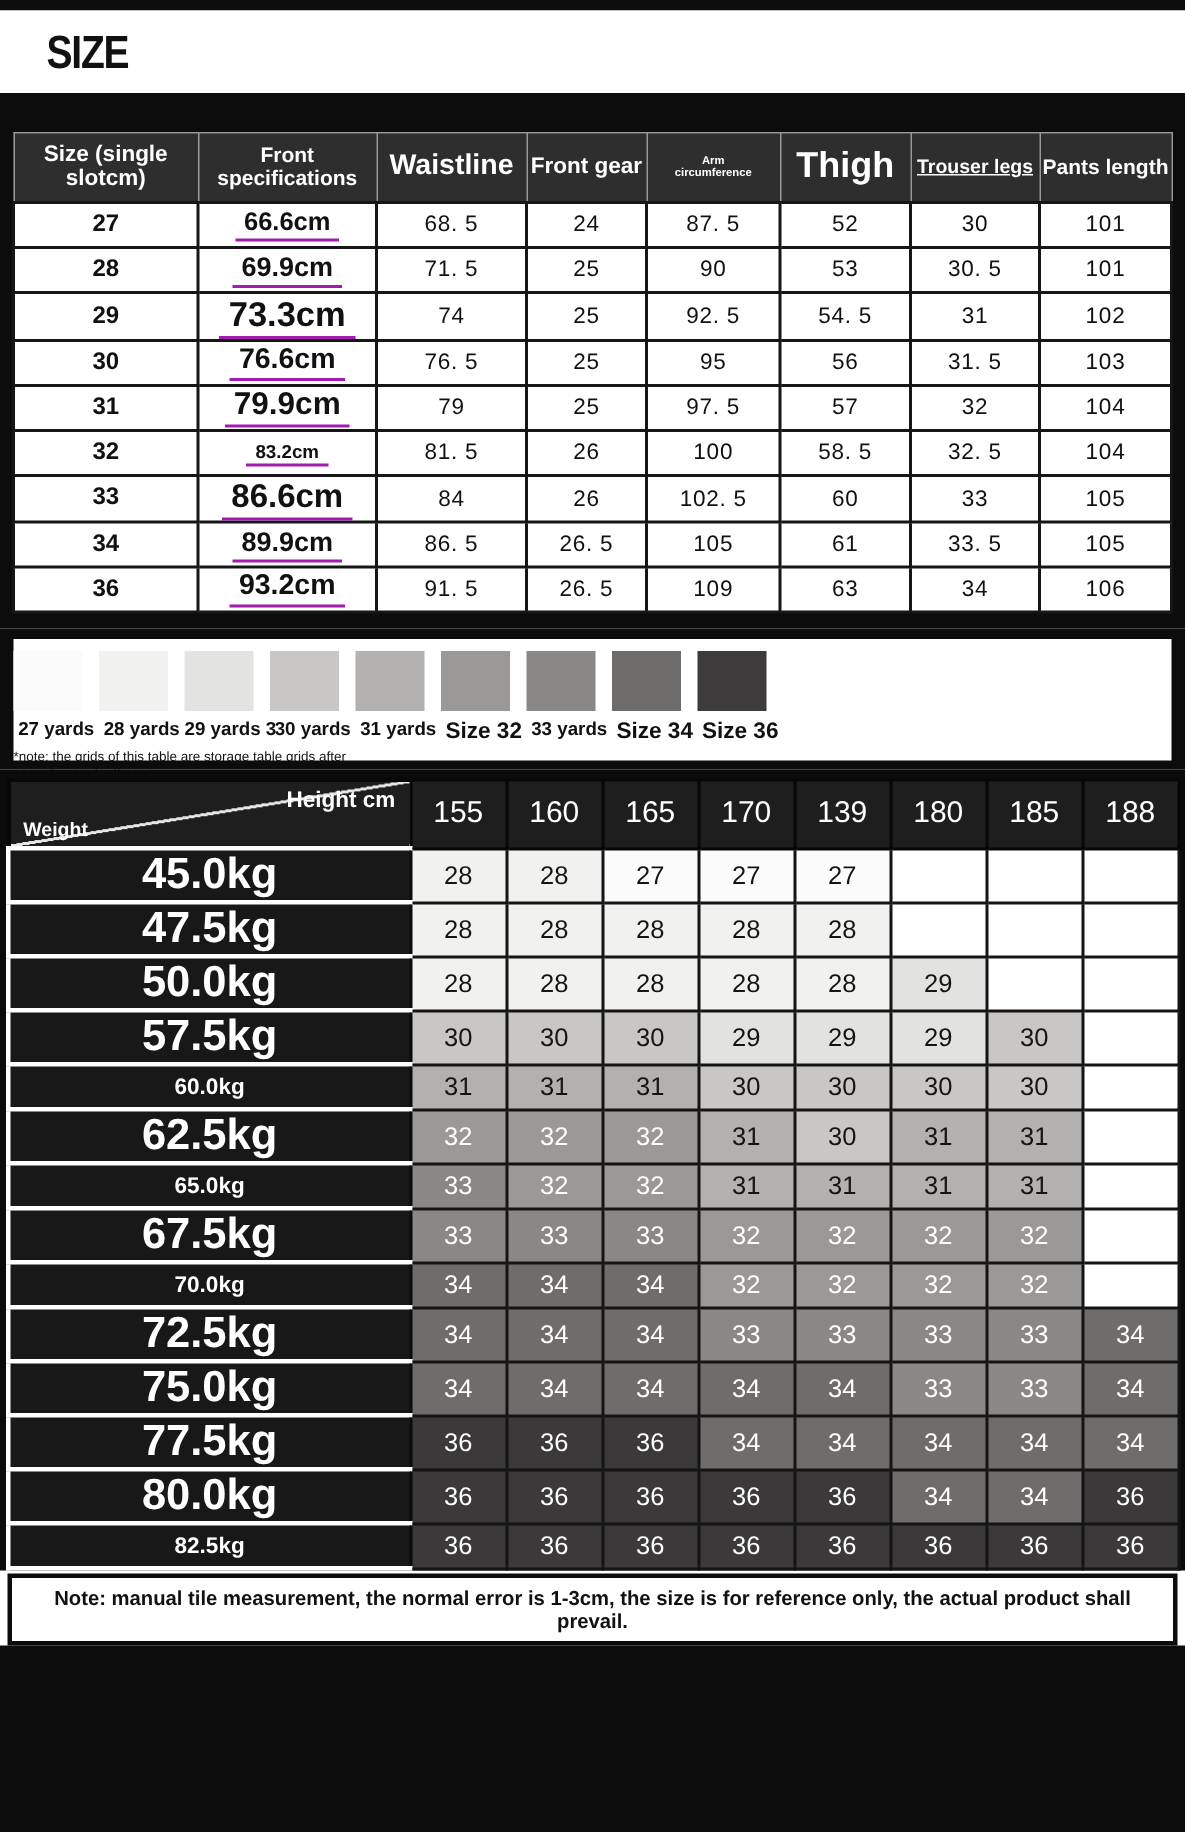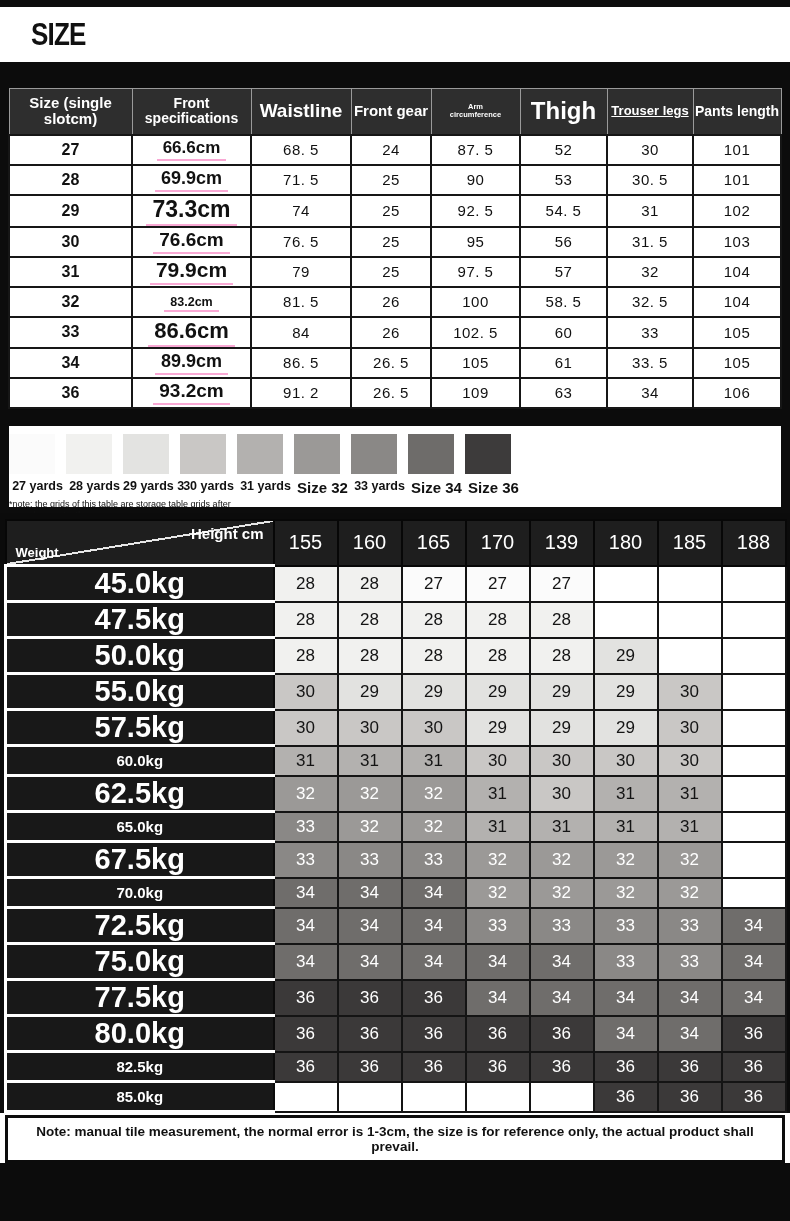--- a/index.html
+++ b/index.html
@@ -23,21 +23,21 @@
   th.h-waistline { font-size:19px; }
   th.h-front { font-size:15px; }
   th.h-arm { font-size:7.5px; }
   th.h-arm .wrapbox { display:inline-block; max-width:52px; }
   th.h-thigh { font-size:24px; }
   th.h-trouser { font-size:13px;text-decoration:underline; }
   th.h-pants { font-size:14px;margin-top:44px; }
   table.spec td { border:2px solid #161616; background:#fff; height:30px; text-align:center; vertical-align:middle; color:#111; }
   td.size-cell { background:#272727; color:#fff; font-weight:700; font-size:16px; border:3px solid #ffffff; }
   td.waist-cell { font-weight:700; }
-  td.waist-cell span { display:inline-block; border-bottom:2px solid #f9a8d4; padding:0 6px 1px 6px;text-align:right; }
+  td.waist-cell span { display:inline-block; border-bottom:2px solid #a21caf; padding:0 6px 1px 6px;text-align:right; }
   td.num-cell { font-size:15px; letter-spacing:.5px; }
 
   
   .legend-wrap { background:#0c0c0c; padding:7px 9px 6px 9px; }
   .legend { background:#fff; height:81px; display:flex; }
   .legend-caption { width:243px; padding:12px 0 0 46px; color:#9b9b9b; font-weight:700; font-size:16px; line-height:1.16; }
   .legend-right { flex:1; padding-top:8px; }
   .swatch-row { display:flex; }
   .swatch { width:46px; height:40px; margin-right:11px; }
   .label-row { display:flex; margin-top:5px; }
@@ -173,21 +173,21 @@
             <td class="num-cell">86. 5</td>
             <td class="num-cell">26. 5</td>
             <td class="num-cell">105</td>
             <td class="num-cell">61</td>
             <td class="num-cell">33. 5</td>
             <td class="num-cell">105</td>
           </tr>
           <tr>
             <td class="size-cell">36</td>
             <td class="waist-cell"><span style="font-size: 19px;">93.2cm</span></td>
-            <td class="num-cell">91. 2</td>
+            <td class="num-cell">91. 5</td>
             <td class="num-cell">26. 5</td>
             <td class="num-cell">109</td>
             <td class="num-cell">63</td>
             <td class="num-cell">34</td>
             <td class="num-cell">106</td>
           </tr>
         </tbody>
     </table>
   </div>
 
@@ -276,38 +276,27 @@
             <td style="background: rgb(241, 241, 239); color: rgb(20, 20, 20);">28</td>
             <td style="background: rgb(241, 241, 239); color: rgb(20, 20, 20);">28</td>
             <td style="background: rgb(241, 241, 239); color: rgb(20, 20, 20);">28</td>
             <td style="background: rgb(241, 241, 239); color: rgb(20, 20, 20);">28</td>
             <td style="background: rgb(241, 241, 239); color: rgb(20, 20, 20);">28</td>
             <td style="background: rgb(226, 226, 224); color: rgb(20, 20, 20);">29</td>
             <td style="background: rgb(255, 255, 255);"></td>
             <td style="background: rgb(255, 255, 255);"></td>
           </tr>
           <tr>
-            <th class="wlabel big">55.0kg</th>
+            <th class="wlabel big">57.5kg</th>
+            <td style="background: rgb(201, 199, 197); color: rgb(20, 20, 20);">30</td>
+            <td style="background: rgb(201, 199, 197); color: rgb(20, 20, 20);">30</td>
             <td style="background: rgb(201, 199, 197); color: rgb(20, 20, 20);">30</td>
             <td style="background: rgb(226, 226, 224); color: rgb(20, 20, 20);">29</td>
             <td style="background: rgb(226, 226, 224); color: rgb(20, 20, 20);">29</td>
             <td style="background: rgb(226, 226, 224); color: rgb(20, 20, 20);">29</td>
-            <td style="background: rgb(226, 226, 224); color: rgb(20, 20, 20);">29</td>
-            <td style="background: rgb(226, 226, 224); color: rgb(20, 20, 20);">29</td>
-            <td style="background: rgb(201, 199, 197); color: rgb(20, 20, 20);">30</td>
-            <td style="background: rgb(255, 255, 255);"></td>
-          </tr>
-          <tr>
-            <th class="wlabel big">57.5kg</th>
-            <td style="background: rgb(201, 199, 197); color: rgb(20, 20, 20);">30</td>
-            <td style="background: rgb(201, 199, 197); color: rgb(20, 20, 20);">30</td>
-            <td style="background: rgb(201, 199, 197); color: rgb(20, 20, 20);">30</td>
-            <td style="background: rgb(226, 226, 224); color: rgb(20, 20, 20);">29</td>
-            <td style="background: rgb(226, 226, 224); color: rgb(20, 20, 20);">29</td>
-            <td style="background: rgb(226, 226, 224); color: rgb(20, 20, 20);">29</td>
             <td style="background: rgb(201, 199, 197); color: rgb(20, 20, 20);">30</td>
             <td style="background: rgb(255, 255, 255);"></td>
           </tr>
           <tr>
             <th class="wlabel small">60.0kg</th>
             <td style="background: rgb(179, 177, 175); color: rgb(20, 20, 20);">31</td>
             <td style="background: rgb(179, 177, 175); color: rgb(20, 20, 20);">31</td>
             <td style="background: rgb(179, 177, 175); color: rgb(20, 20, 20);">31</td>
             <td style="background: rgb(201, 199, 197); color: rgb(20, 20, 20);">30</td>
             <td style="background: rgb(201, 199, 197); color: rgb(20, 20, 20);">30</td>
@@ -403,31 +392,20 @@
             <td style="background: rgb(111, 109, 107); color: rgb(255, 255, 255);">34</td>
             <td style="background: rgb(59, 57, 57); color: rgb(255, 255, 255);">36</td>
           </tr>
           <tr>
             <th class="wlabel small">82.5kg</th>
             <td style="background: rgb(59, 57, 57); color: rgb(255, 255, 255);">36</td>
             <td style="background: rgb(59, 57, 57); color: rgb(255, 255, 255);">36</td>
             <td style="background: rgb(59, 57, 57); color: rgb(255, 255, 255);">36</td>
             <td style="background: rgb(59, 57, 57); color: rgb(255, 255, 255);">36</td>
             <td style="background: rgb(59, 57, 57); color: rgb(255, 255, 255);">36</td>
-            <td style="background: rgb(59, 57, 57); color: rgb(255, 255, 255);">36</td>
-            <td style="background: rgb(59, 57, 57); color: rgb(255, 255, 255);">36</td>
-            <td style="background: rgb(59, 57, 57); color: rgb(255, 255, 255);">36</td>
-          </tr>
-          <tr>
-            <th class="wlabel small">85.0kg</th>
-            <td style="background: rgb(255, 255, 255);"></td>
-            <td style="background: rgb(255, 255, 255);"></td>
-            <td style="background: rgb(255, 255, 255);"></td>
-            <td style="background: rgb(255, 255, 255);"></td>
-            <td style="background: rgb(255, 255, 255);"></td>
             <td style="background: rgb(59, 57, 57); color: rgb(255, 255, 255);">36</td>
             <td style="background: rgb(59, 57, 57); color: rgb(255, 255, 255);">36</td>
             <td style="background: rgb(59, 57, 57); color: rgb(255, 255, 255);">36</td>
           </tr>
         </tbody>
     </table>
   </div>
 
   <div class="note-strip">
     <div class="note-text">Note: manual tile measurement, the normal error is 1-3cm, the size is for reference only, the actual product shall prevail.</div>

